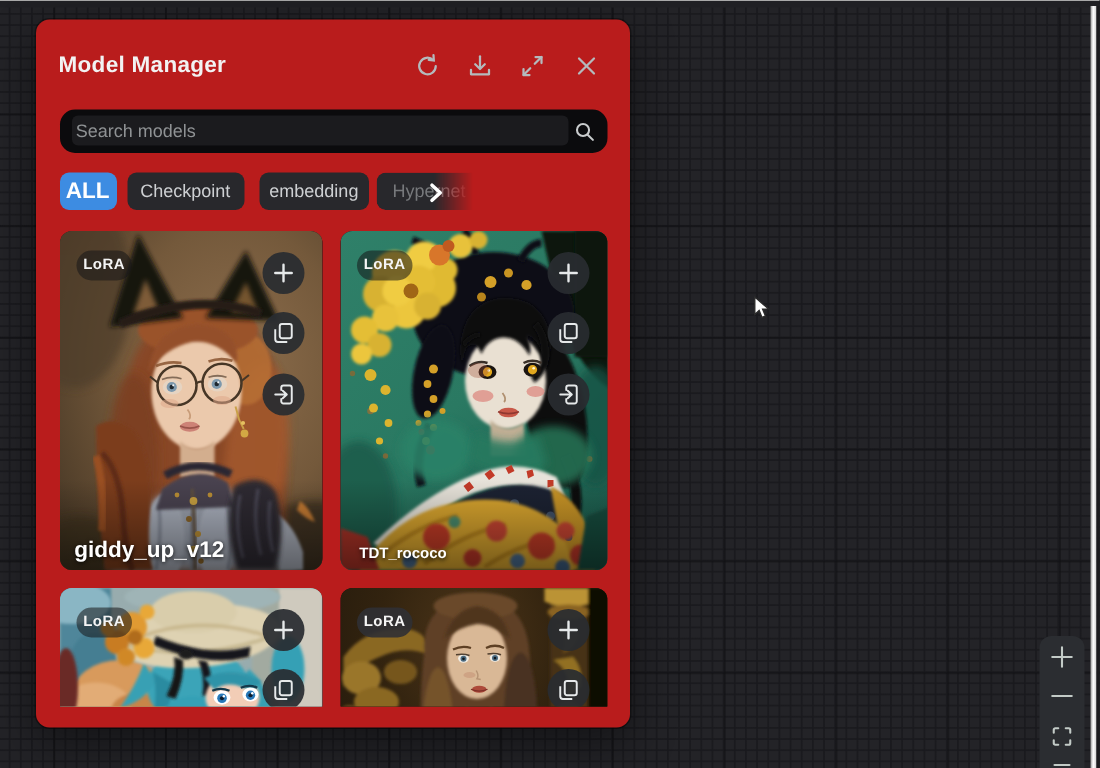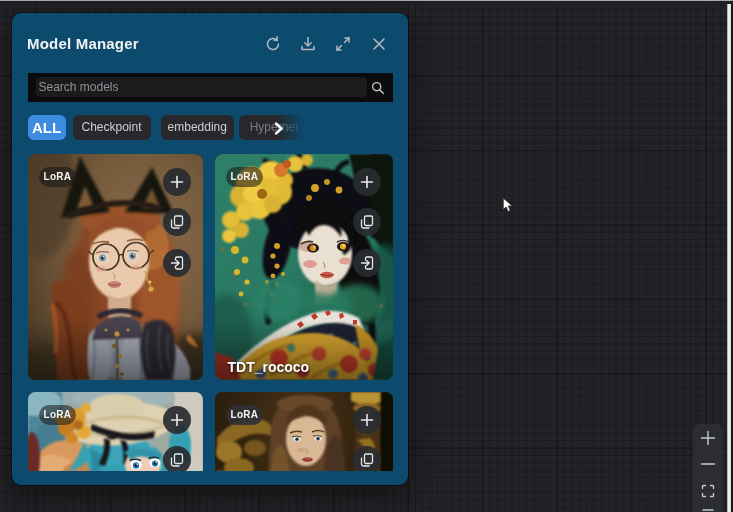--- a/index.html
+++ b/index.html
@@ -14,32 +14,32 @@
       #232327;
     background-size: 74.5px 74.5px, 74.5px 74.5px, 7.45px 7.45px, 7.45px 7.45px;
     background-position: 35.5px 0, 0 1.2px, 5.8px 0, 0 1.2px;
   }
   #topbar { position:absolute; left:0; top:0; width:733px; height:5px; background:linear-gradient(to bottom,#a9a9a9 0,#a9a9a9 1px,#202024 1px,#202024 100%); z-index:5; }
   #rightline { position:absolute; right:2px; top:4px; width:4px; height:508px; background:linear-gradient(to right,#9a9a9a,#ffffff 45%,#d0d0d0); z-index:6; }
   #rightdark { position:absolute; right:0; top:4px; width:2px; height:508px; background:#1b1b1e; z-index:6; }
 
   
   #panel {
-    position:absolute; left:12px; top:13px; width:396px; height:472px;
-    background:#0c4a6e; border-radius:9px; z-index:10;
+    position:absolute; left:24px; top:13px; width:396px; height:472px;
+    background:#b91c1c; border-radius:9px; z-index:10;
     box-shadow: 0 0 0 1px rgba(0,0,0,.35), 0 10px 30px rgba(0,0,0,.45);
   }
   #title { position:absolute; left:15px; top:22px; font-size:15px; font-weight:bold; color:#f2f2f2; letter-spacing:.2px; }
   .hicon { position:absolute; top:21.5px; width:18px; height:18px; color:#b4babd; }
   .hicon svg { width:18px; height:18px; display:block; }
 
   
   #search {
     position:absolute; left:15.5px; top:60px; width:365.5px; height:28.5px;
-    background:#0b0b0d; border-radius:0;
+    background:#0b0b0d; border-radius:10px;
   }
   #searchinner {
     position:absolute; left:8px; top:4px; width:331px; height:20px;
     background:#1b1b1e; border-radius:4px;
   }
   #searchtext { position:absolute; left:11px; top:7px; font-size:12px; color:#8f9294; }
   #mag { position:absolute; left:343px; top:7.5px; width:14px; height:14px; color:#c9cccd; }
 
   
   .chip { position:absolute; top:102px; height:25px; border-radius:6px; background:#28282c;
@@ -236,20 +236,21 @@
             <rect x="5.5" y="2" width="8" height="9.5" rx="1.5"></rect>
             <path d="M10.5 14 H4.3 A1.8 1.8 0 0 1 2.5 12.2 V5.5"></path>
           </svg>
         </div>
       <div class="cbtn b3">
           <svg viewBox="0 0 16 16" fill="none" stroke="currentColor" stroke-width="1.3" stroke-linejoin="round" stroke-linecap="round">
             <path d="M6.5 5 V3.5 A1.5 1.5 0 0 1 8 2 H12 A1.5 1.5 0 0 1 13.5 3.5 V12.5 A1.5 1.5 0 0 1 12 14 H8 A1.5 1.5 0 0 1 6.5 12.5 V11"></path>
             <path d="M2.5 8 H10 M7.5 5.5 L10.2 8 L7.5 10.5"></path>
           </svg>
         </div>
+      <div class="cname">giddy_up_v12</div>
     </div>
 
     <div class="card" id="c2">
       <svg class="art" width="179" height="226" viewBox="0 0 179 226">
        <defs>
         <linearGradient id="g2bg" x1="0" y1="0" x2=".7" y2="1">
           <stop offset="0%" stop-color="#2f8069"></stop>
               <stop offset="55%" stop-color="#2a7962"></stop>
               <stop offset="100%" stop-color="#1e6050"></stop>
         </linearGradient>
@@ -387,21 +388,21 @@
             <rect x="5.5" y="2" width="8" height="9.5" rx="1.5"></rect>
             <path d="M10.5 14 H4.3 A1.8 1.8 0 0 1 2.5 12.2 V5.5"></path>
           </svg>
         </div>
       <div class="cbtn b3" style="left:138px">
           <svg viewBox="0 0 16 16" fill="none" stroke="currentColor" stroke-width="1.3" stroke-linejoin="round" stroke-linecap="round">
             <path d="M6.5 5 V3.5 A1.5 1.5 0 0 1 8 2 H12 A1.5 1.5 0 0 1 13.5 3.5 V12.5 A1.5 1.5 0 0 1 12 14 H8 A1.5 1.5 0 0 1 6.5 12.5 V11"></path>
             <path d="M2.5 8 H10 M7.5 5.5 L10.2 8 L7.5 10.5"></path>
           </svg>
         </div>
-      <div class="cname" style="left:13px;font-size:14px">TDT_rococo</div>
+      <div class="cname" style="left:13px;font-size:10px">TDT_rococo</div>
     </div>
 
     <div class="card" id="c3">
       <svg class="art" width="175" height="226" viewBox="0 0 175 226">
        <defs>
         <filter id="f3" x="-40%" y="-40%" width="180%" height="180%">
               <feGaussianBlur stdDeviation="2.5"></feGaussianBlur>
             </filter>
         <filter id="f3s" x="-40%" y="-40%" width="180%" height="180%">
               <feGaussianBlur stdDeviation="1"></feGaussianBlur>

